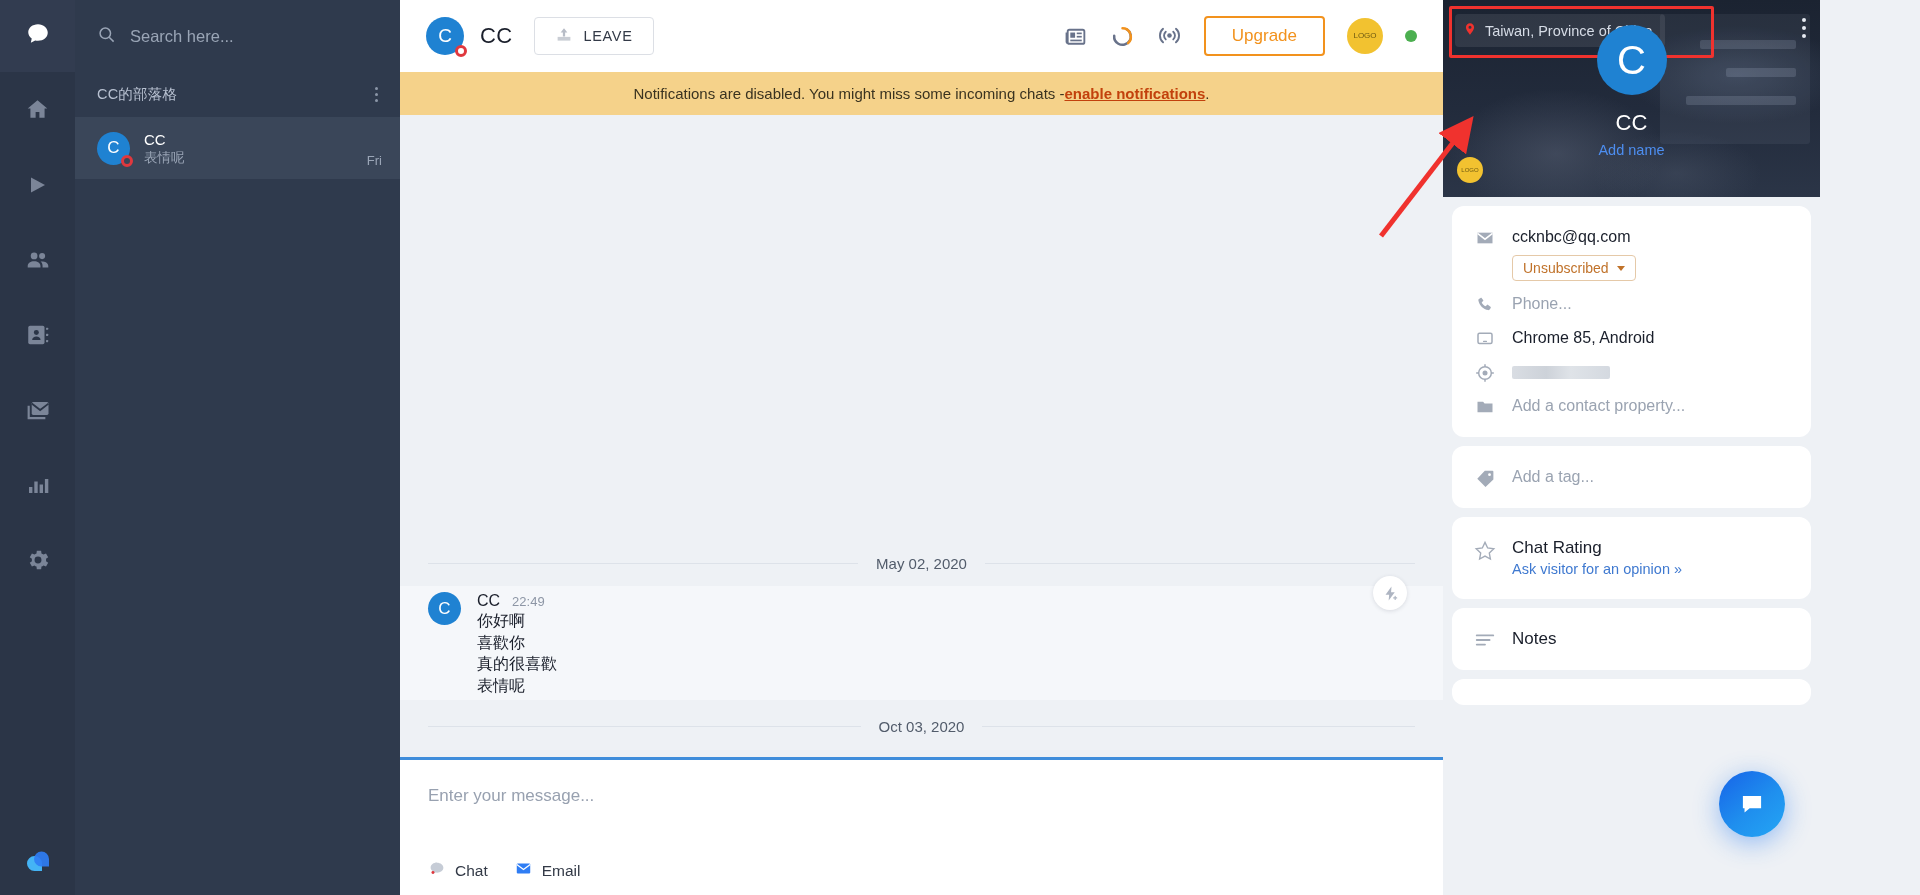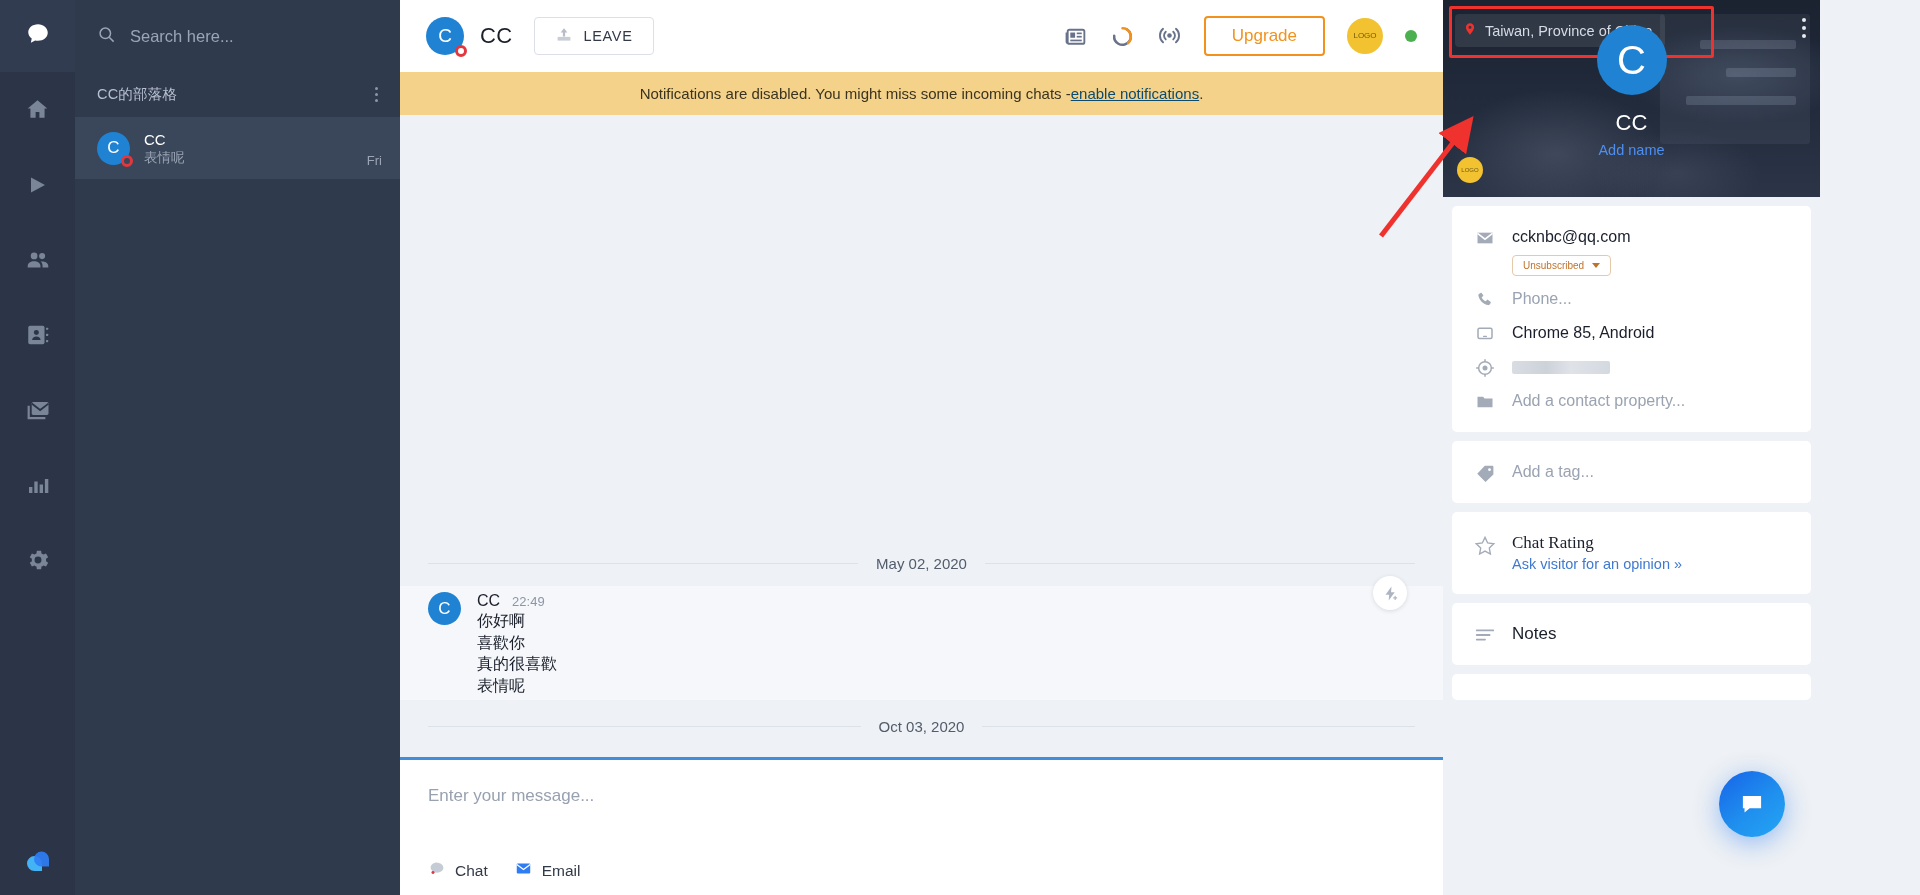--- a/index.html
+++ b/index.html
@@ -116,21 +116,21 @@
     font-size: 8px; color: #6e5a12; line-height: 8px; text-align: center;
   }
   .status-dot { width: 12px; height: 12px; border-radius: 50%; background: #4caf50; }
 
   
   .banner {
     height: 43px; background: #f5d28a; color: #3a3320;
     display: flex; align-items: center; justify-content: center;
     font-size: 15px; flex: 0 0 43px;
   }
-  .banner a { color: #0c4a6e; font-weight: normal; text-decoration: underline; }
+  .banner a { color: #c2410c; font-weight: bold; text-decoration: underline; }
 
   
   .msgs {
     flex: 1; overflow: hidden; position: relative;
     display: flex; flex-direction: column; justify-content: flex-end;
     padding-bottom: 8px;
   }
   .date-sep {
     display: flex; align-items: center; gap: 0;
     padding: 0 28px; margin: 18px 0 14px 0;
@@ -226,44 +226,44 @@
     position: absolute; left: 0; right: 0; top: 142px; text-align: center;
     color: #4d8ef0; font-size: 14.5px; cursor: pointer;
   }
   .cov-badge {
     position: absolute; left: 14px; bottom: 14px;
     width: 26px; height: 26px; border-radius: 50%; background: #f2c230;
     font-size: 6px; color: #6e5a12; display:flex; align-items:center; justify-content:center;
     line-height: 6px; text-align:center; overflow:hidden;
   }
   .card {
-    background: #fff; margin: 9px 9px 0 9px; border-radius: 5px;
+    background: #fff; margin: 9px 9px 0 9px; border-radius: 12px;
     padding: 14px 0 14px 0;
   }
   .prop-row {
     display: flex; align-items: flex-start; gap: 16px;
     padding: 6px 18px 6px 22px; min-height: 32px;
   }
   .prop-ic { width: 22px; flex: 0 0 22px; display:flex; justify-content:center; padding-top:2px; }
   .prop-val { font-size: 16px; color: #1a1f2b; line-height: 22px; }
   .prop-val.muted { color: #9aa3b1; }
   .sub-pill {
     display: inline-flex; align-items: center; gap: 8px;
     border: 1px solid #e5c9a8; border-radius: 4px;
     padding: 4px 10px; margin-top: 7px;
-    color: #c0722a; font-size: 10px; cursor: pointer; background: #fff;
+    color: #c0722a; font-size: 14px; cursor: pointer; background: #fff;
   }
   .caret { width:0;height:0;border-left:4px solid transparent;border-right:4px solid transparent;border-top:5px solid #c0722a; }
   .redact {
     display:inline-block; width: 98px; height: 13px; margin-top: 5px;
     background: linear-gradient(90deg,#d9dde3 0%,#cdd2d9 35%,#dfe3e8 60%,#d4d9e0 100%);
     border-radius: 2px;
   }
   .simple-row { display:flex; align-items:center; gap:16px; padding: 2px 18px 2px 22px; min-height: 34px; }
-  .rating-title { font-size: 17px; color: #1a1f2b; line-height: 22px; font-family: Liberation Serif, serif; }
+  .rating-title { font-size: 17px; color: #1a1f2b; line-height: 22px; }
   .rating-link { font-size: 14.5px; color: #3f79d0; cursor: pointer; line-height: 20px; }
   .notes-title { font-size: 17px; color: #1a1f2b; }
 
   .fab {
     position: absolute; right: 35px; bottom: 58px;
     width: 66px; height: 66px; border-radius: 50%;
     background: linear-gradient(140deg,#1763e8 0%, #1f8fee 55%, #24a6f5 100%);
     box-shadow: 0 6px 26px rgba(35,120,240,.45);
     display: flex; align-items: center; justify-content: center; cursor: pointer;
     z-index: 30;

